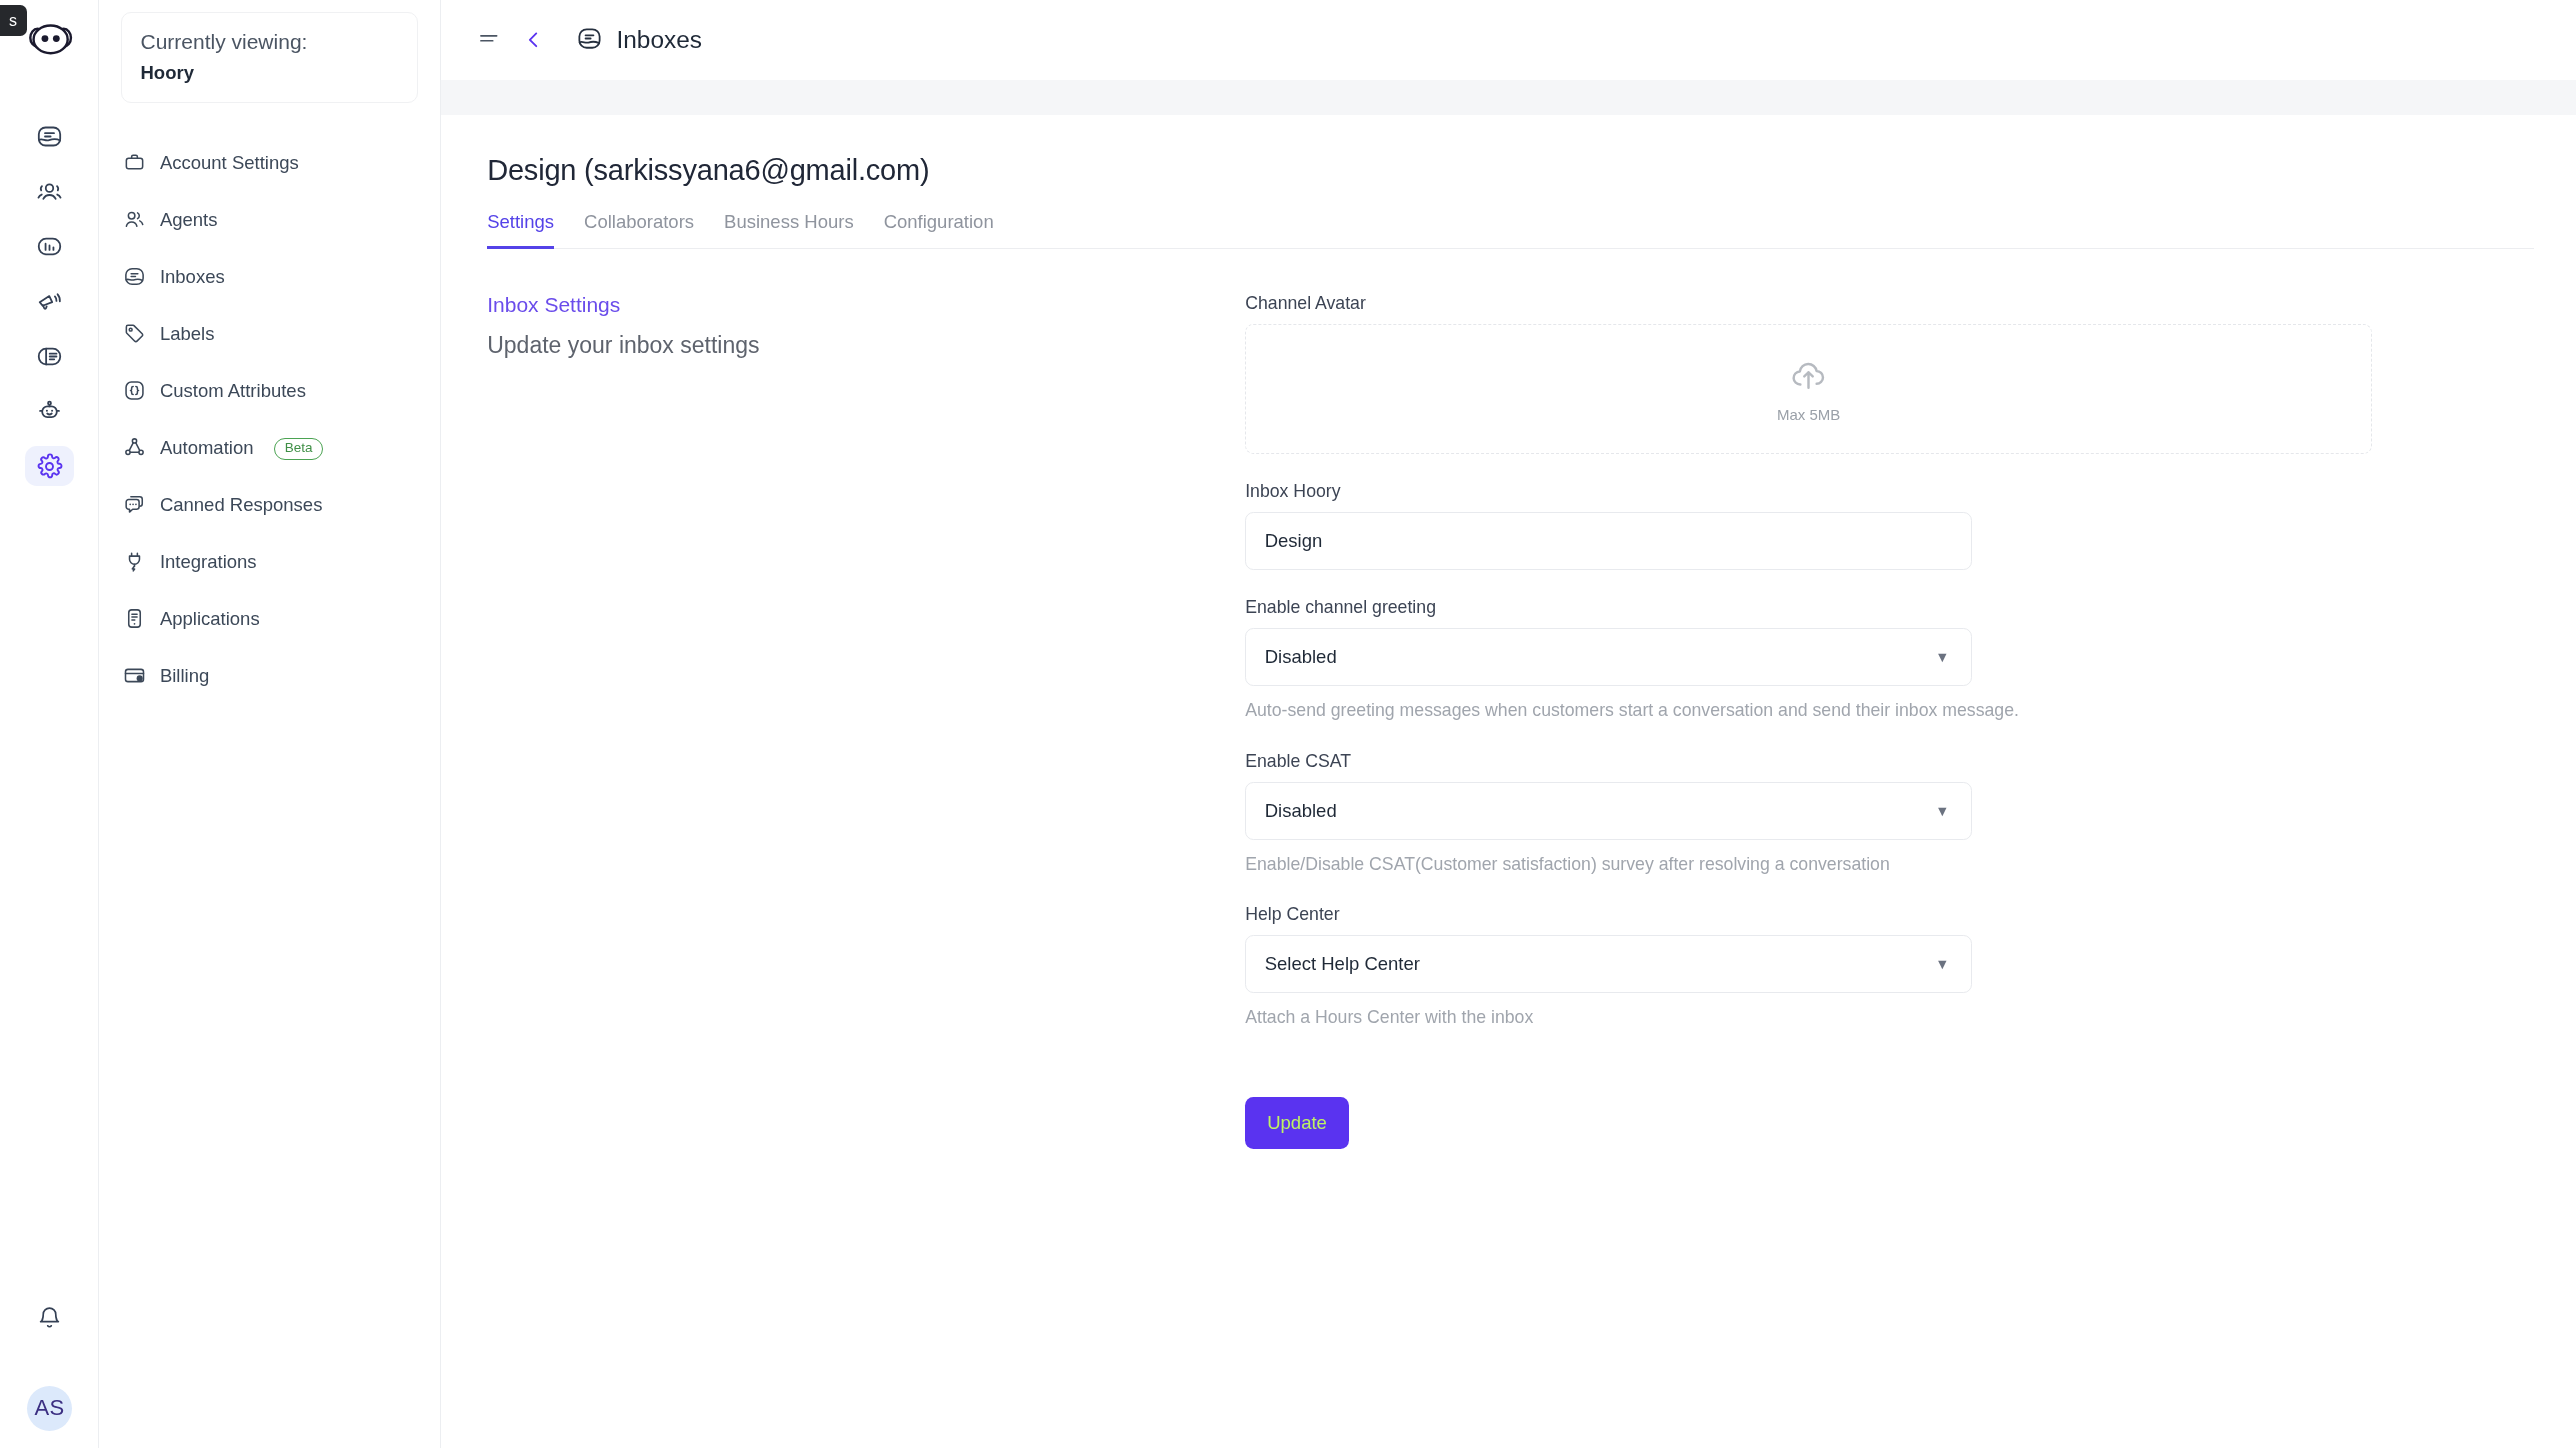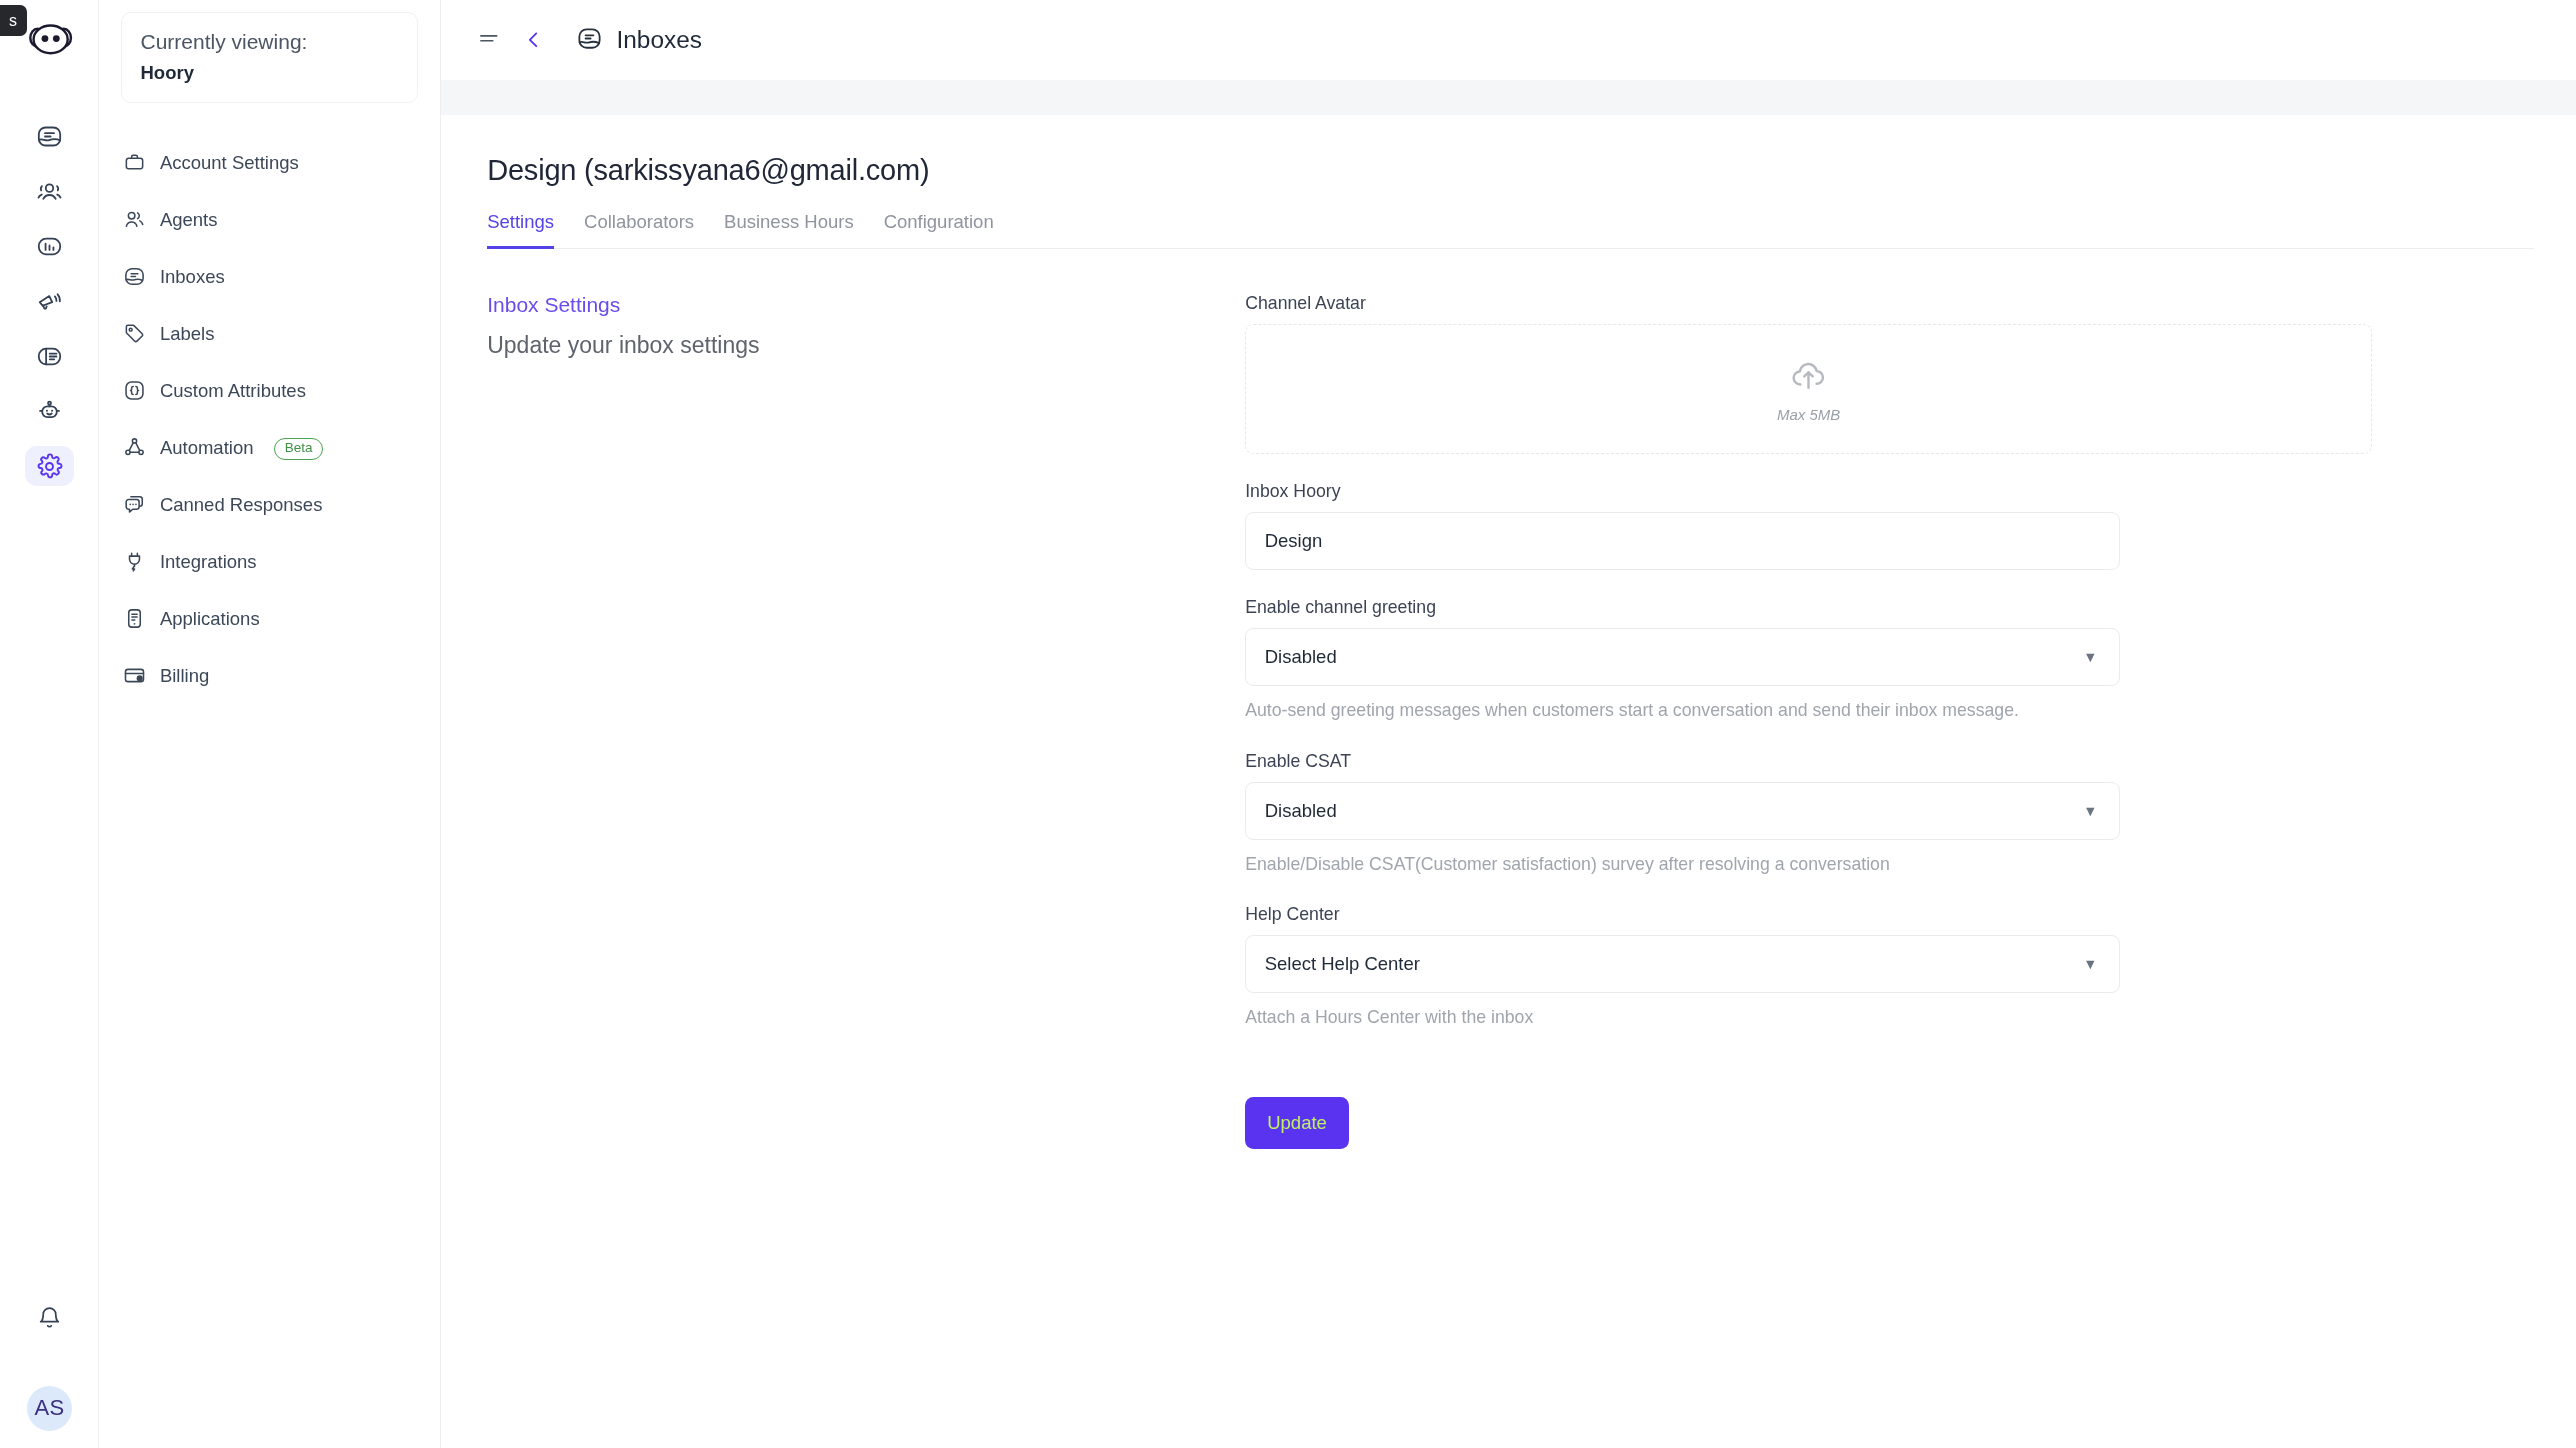--- a/index.html
+++ b/index.html
@@ -113,26 +113,26 @@
   .sec-title { font-size: 21px; color: #6a4ceb; font-weight: 400; }
   .sec-sub { font-size: 23px; color: #5e636d; margin-top: 15px; }
 
   .col-right { flex: 1 1 auto; padding-left: 379px; }
   .field { margin-bottom: 27px; }
   .field-label { font-size: 17.7px; color: #3c4454; margin-bottom: 10px; }
   .dropzone {
     width: 1127px; height: 130px;
     border: 1.7px dashed #e5e7eb; border-radius: 8.4px;
     display: flex; flex-direction: column; align-items: center; justify-content: center;
-    gap: 8.4px; cursor: pointer; font-style: italic;
+    gap: 8.4px; cursor: pointer;
   }
   .dropzone svg { width: 39px; height: 39px; }
   .dropzone .mx { font-size: 15px; color: #9aa0a8; }
   .txt-input, .sel-input {
-    width: 875px; height: 58px;
+    width: 727px; height: 58px;
     border: 0.8px solid #e8eaee; border-radius: 8.4px;
     background: #ffffff; color: #1f2937;
     font-size: 18.5px; font-family: "Liberation Sans", sans-serif;
     padding: 0 18.5px;
     display: flex; align-items: center; margin-top: 8px;
   }
   .sel-input { justify-content: space-between; cursor: pointer; }
   .sel-caret { color: #6b7280; font-size: 14.3px; margin-right: 3.4px; }
   .hint { font-size: 17.7px; color: #a0a5ad; margin-top: 11.8px; width: 845px; line-height: 1.45; }
   .btn-update {

